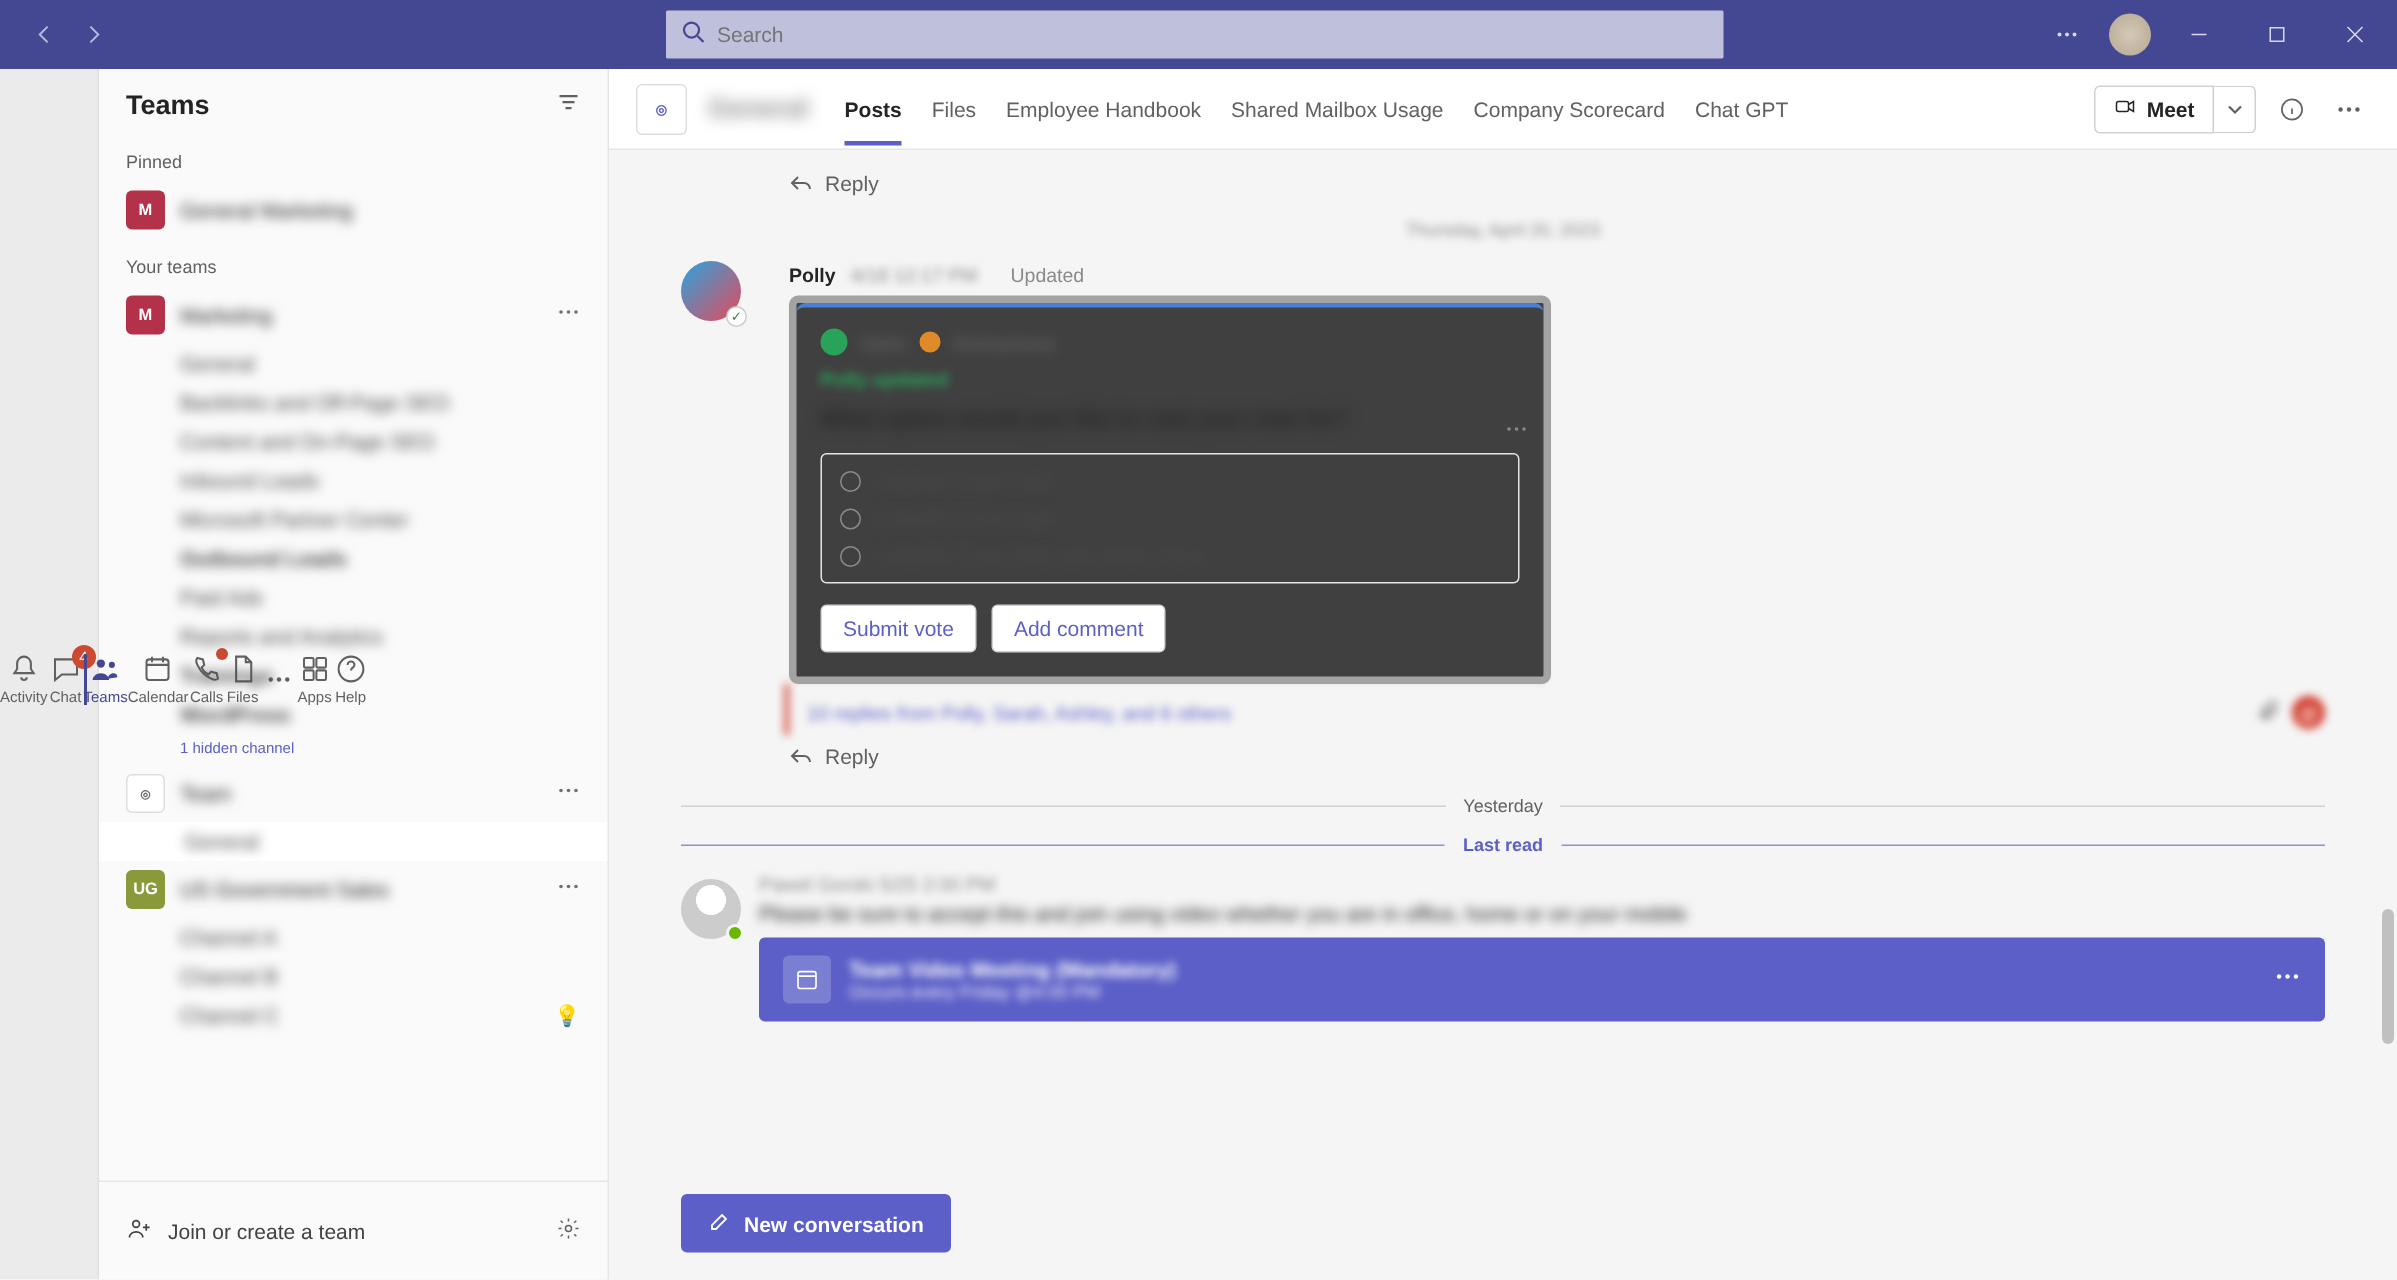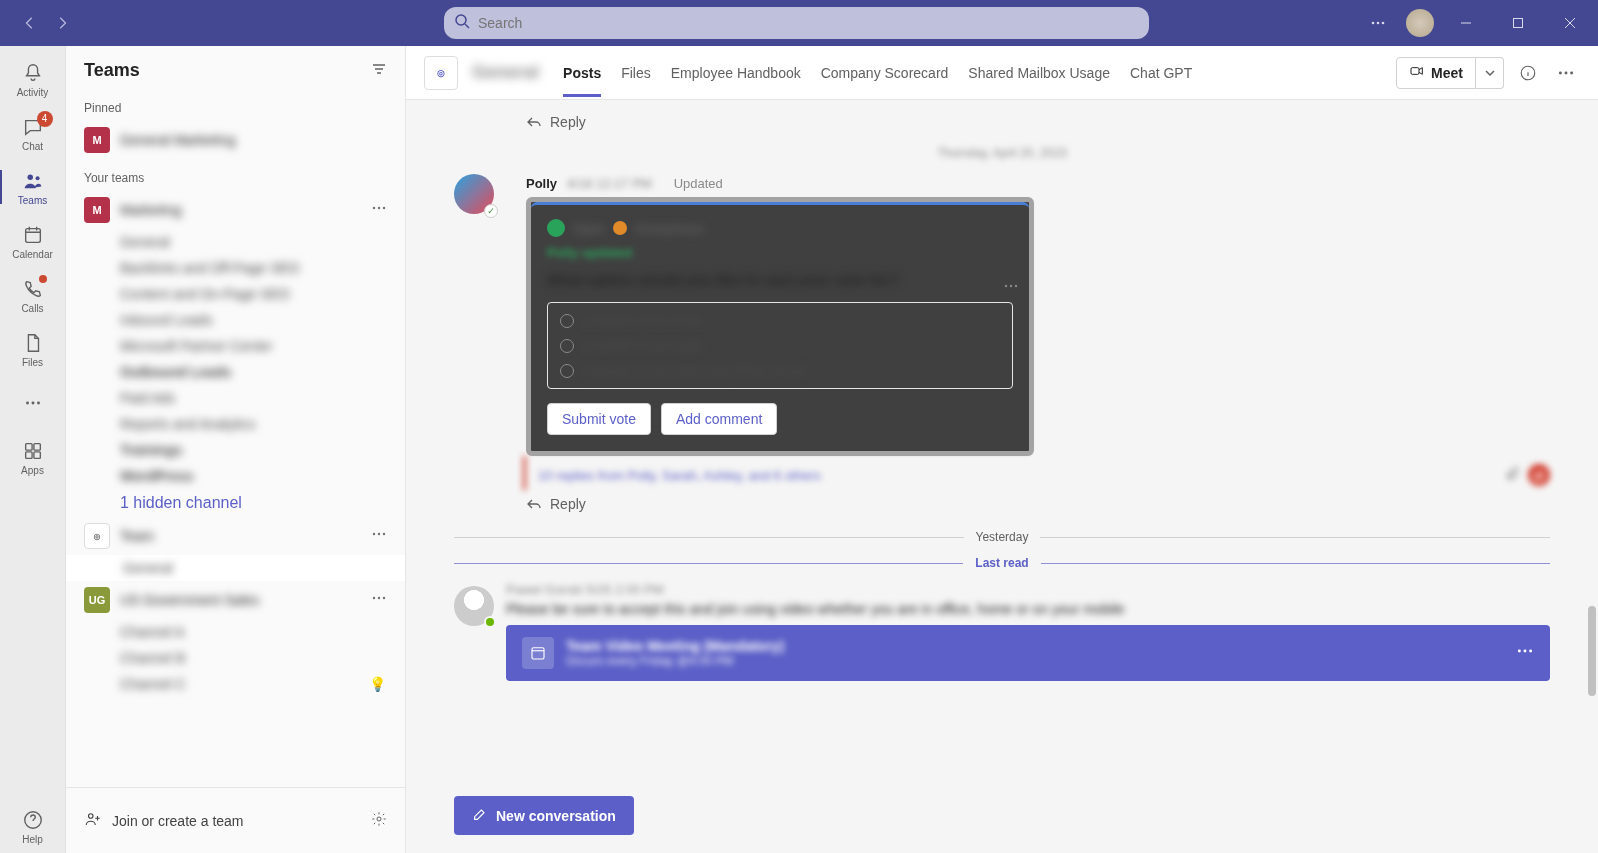--- a/index.html
+++ b/index.html
@@ -4,34 +4,34 @@
 <style>
 * { margin: 0; padding: 0; box-sizing: border-box; font-family: 'Segoe UI', Tahoma, sans-serif; }
 body { width: 1598px; height: 853px; overflow: hidden; background: #f5f5f5; display: flex; flex-direction: column; }
 
 
 .titlebar { height: 46px; background: #444791; display: flex; align-items: center; padding: 0 8px; }
 .nav-arrows { display: flex; gap: 4px; padding: 0 8px; }
 .nav-arrow { width: 28px; height: 28px; display:flex;align-items:center;justify-content:center; color: #b8b9dc; cursor:pointer; border-radius:4px; }
 .nav-arrow svg { width:14px; height:14px; }
 .search-wrap { flex:0 0 auto; margin-left: 360px; }
-.search-box { width: 705px; height: 32px; background: #bfc0dc; border-radius: 12px; display:flex; align-items:center; padding:0 10px; gap:8px; }
+.search-box { width: 705px; height: 32px; background: #bfc0dc; border-radius: 1px; display:flex; align-items:center; padding:0 10px; gap:8px; }
 .search-box svg { width:16px; height:16px; color:#444791; }
 .search-box input { flex:1; border:none; background:transparent; outline:none; font-size:14px; color:#333; }
 .titlebar-right { margin-left:auto; display:flex; align-items:center; gap:12px; }
 .titlebar-icon { width:32px; height:32px; display:flex; align-items:center;justify-content:center; color:#d8d9ec; cursor:pointer; }
 .avatar-top { width:28px; height:28px; border-radius:50%; background: radial-gradient(circle,#d4c9b8,#b5a890); }
 .win-btn { width:40px; height:32px; display:flex;align-items:center;justify-content:center;color:#d8d9ec; cursor:pointer;}
 .win-btn svg{width:12px;height:12px;}
 
 
 .main-area { flex:1; display:flex; overflow:hidden; }
 
 
-.app-rail { width: 66px; background:#ebebeb; display:flex; flex-direction:column; align-items:center; padding-top:6px; border-right:1px solid #e0e0e0;}
+.app-rail { width: 66px; background:#ebebeb; display:flex; flex-direction:row; align-items:center; padding-top:6px; border-right:1px solid #e0e0e0;}
 .rail-item { width:66px; height:54px; display:flex; flex-direction:column; align-items:center; justify-content:center; gap:2px; cursor:pointer; position:relative; color:#616161;}
 .rail-item.active { color:#444791; }
 .rail-item.active::before { content:''; position:absolute; left:0; top:10px; bottom:10px; width:2px; background:#444791; }
 .rail-icon { width:24px; height:24px; display:flex;align-items:center;justify-content:center; position:relative;}
 .rail-icon svg { width:22px;height:22px; }
 .rail-label { font-size:10px; }
 .rail-badge { position:absolute; top:-4px; right:-8px; min-width:16px; height:16px; background:#cc4a31; color:#fff; border-radius:8px; font-size:10px; display:flex;align-items:center;justify-content:center; padding:0 4px;}
 .rail-dot { position:absolute; top:-2px; right:-2px; width:8px;height:8px; background:#cc4a31; border-radius:50%; }
 .rail-spacer { flex:1; }
 
@@ -45,21 +45,21 @@
 .team-avatar { width:26px; height:26px; border-radius:4px; display:flex;align-items:center;justify-content:center; color:#fff; font-size:11px; font-weight:600;}
 .team-avatar.red { background:#b4314a; }
 .team-avatar.white { background:#fff; border:1px solid #ddd; color:#666; font-size:8px;}
 .team-avatar.green { background:#8a9a3b; }
 .team-name { font-size:14px; color:#242424; filter: blur(4px); }
 .team-more { margin-left:auto; color:#616161; opacity:0.9; cursor:pointer;}
 .channel-row { padding: 5px 18px 5px 54px; font-size:14px; color:#424242; cursor:pointer; display:flex; align-items:center;}
 .channel-row .blurred { filter: blur(4px); color:#4a4a4a; }
 .channel-row.bold .blurred { font-weight:700; }
 .channel-row.selected { background:#fff; border-left:3px solid transparent;}
-.hidden-link { padding:5px 18px 5px 54px; color:#5b5fc7; font-size:16px; cursor:pointer;}
+.hidden-link { padding:5px 18px 5px 54px; color:#5b5fc7; font-size:10px; cursor:pointer;}
 .channel-row .lamp { margin-left:auto; color:#d18f2a; font-size:14px;}
 .teams-scroll { flex:1; overflow-y:auto; }
 .teams-footer { border-top:1px solid #e5e5e5; padding:22px 18px; display:flex; align-items:center; gap:10px; color:#424242; font-size:14px;}
 .teams-footer .gear { margin-left:auto; color:#616161; cursor:pointer;}
 
 
 .content { flex:1; display:flex; flex-direction:column; background:#f5f5f5; position:relative;}
 .channel-header { height:54px; background:#fff; border-bottom:1px solid #e5e5e5; display:flex; align-items:center; padding:0 18px; gap:14px;}
 .ch-avatar { width:34px;height:34px; border-radius:4px; background:#fff; border:1px solid #ddd; display:flex;align-items:center;justify-content:center;font-size:9px;color:#5b5fc7;font-weight:700;}
 .ch-name { font-size:18px; font-weight:700; color:#8a8a8a; filter:blur(5px);}
@@ -372,22 +372,22 @@
   </div>
 
   <div class="content">
     <div class="channel-header">
       <div class="ch-avatar">◎</div>
       <div class="ch-name">General</div>
       <div class="tabs">
         <div class="tab active">Posts</div>
         <div class="tab">Files</div>
         <div class="tab">Employee Handbook</div>
+        <div class="tab">Shared Mailbox Usage</div>
         <div class="tab">Company Scorecard</div>
-        <div class="tab">Shared Mailbox Usage</div>
         <div class="tab">Chat GPT</div>
       </div>
       <div class="ch-right">
         <div style="display:flex;">
           <button class="meet-btn">
             <span><svg width="16" height="16" viewBox="0 0 24 24">
                   <rect x="3" y="7" width="12" height="10" rx="2" fill="none" stroke="currentColor" stroke-width="1.5"></rect>
                   <path d="M15 10l5-3v10l-5-3" fill="none" stroke="currentColor" stroke-width="1.5"></path>
                 </svg></span>
             <span>Meet</span>

